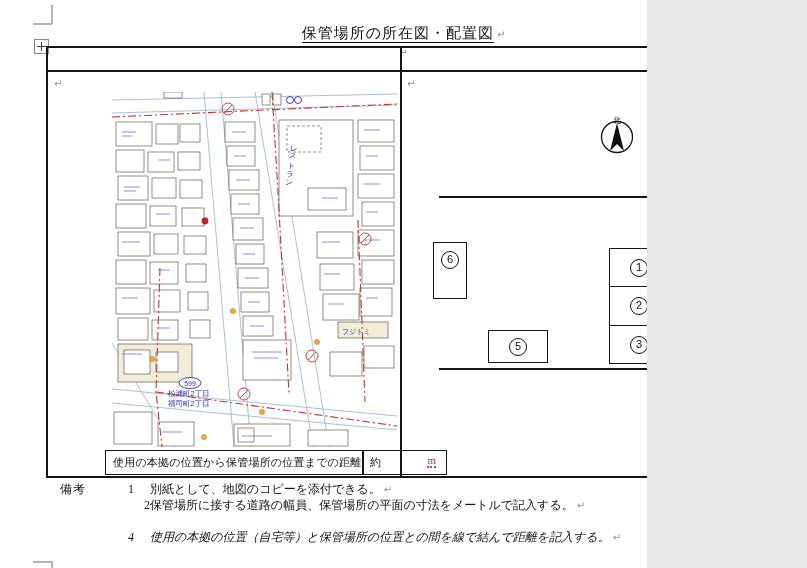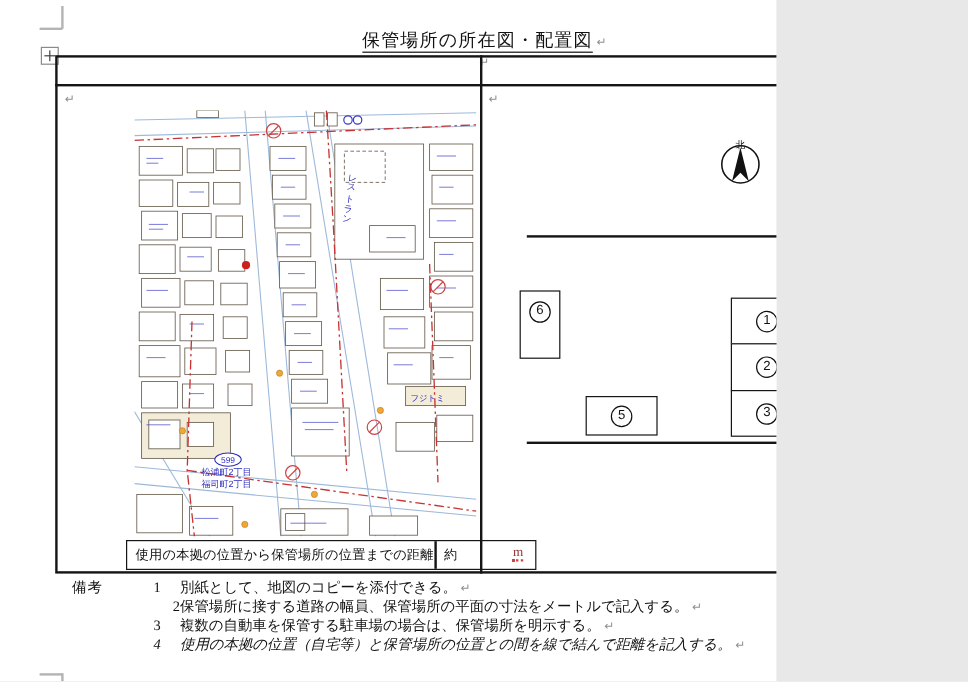--- a/index.html
+++ b/index.html
@@ -251,20 +251,17 @@
   <div class="road-char" style="top:278px;">道</div>
   <div class="road-char" style="top:306px;">路</div>
 
   <div class="remark-head" style="top:481px;">備考</div>
   <div class="remark" style="top:481px;">
     <span class="rnum">1</span><span>別紙として、地図のコピーを添付できる。</span><span class="pilcrow">↵</span>
   </div>
   <div class="remark" style="top:497px;text-align:right;">
     <span class="rnum">2</span><span>保管場所に接する道路の幅員、保管場所の平面の寸法をメートルで記入する。</span><span class="pilcrow">↵</span>
   </div>
-  <div class="remark" style="top:513px;">
-    <span class="rnum">3</span><span>複数の自動車を保管する駐車場の場合は、保管場所を明示する。</span><span class="pilcrow">↵</span>
-  </div>
   <div class="remark" style="top:529px;font-style:italic;">
     <span class="rnum">4</span><span>使用の本拠の位置（自宅等）と保管場所の位置との間を線で結んで距離を記入する。</span><span class="pilcrow">↵</span>
   </div>
 
 </div>
 
 </body></html>

